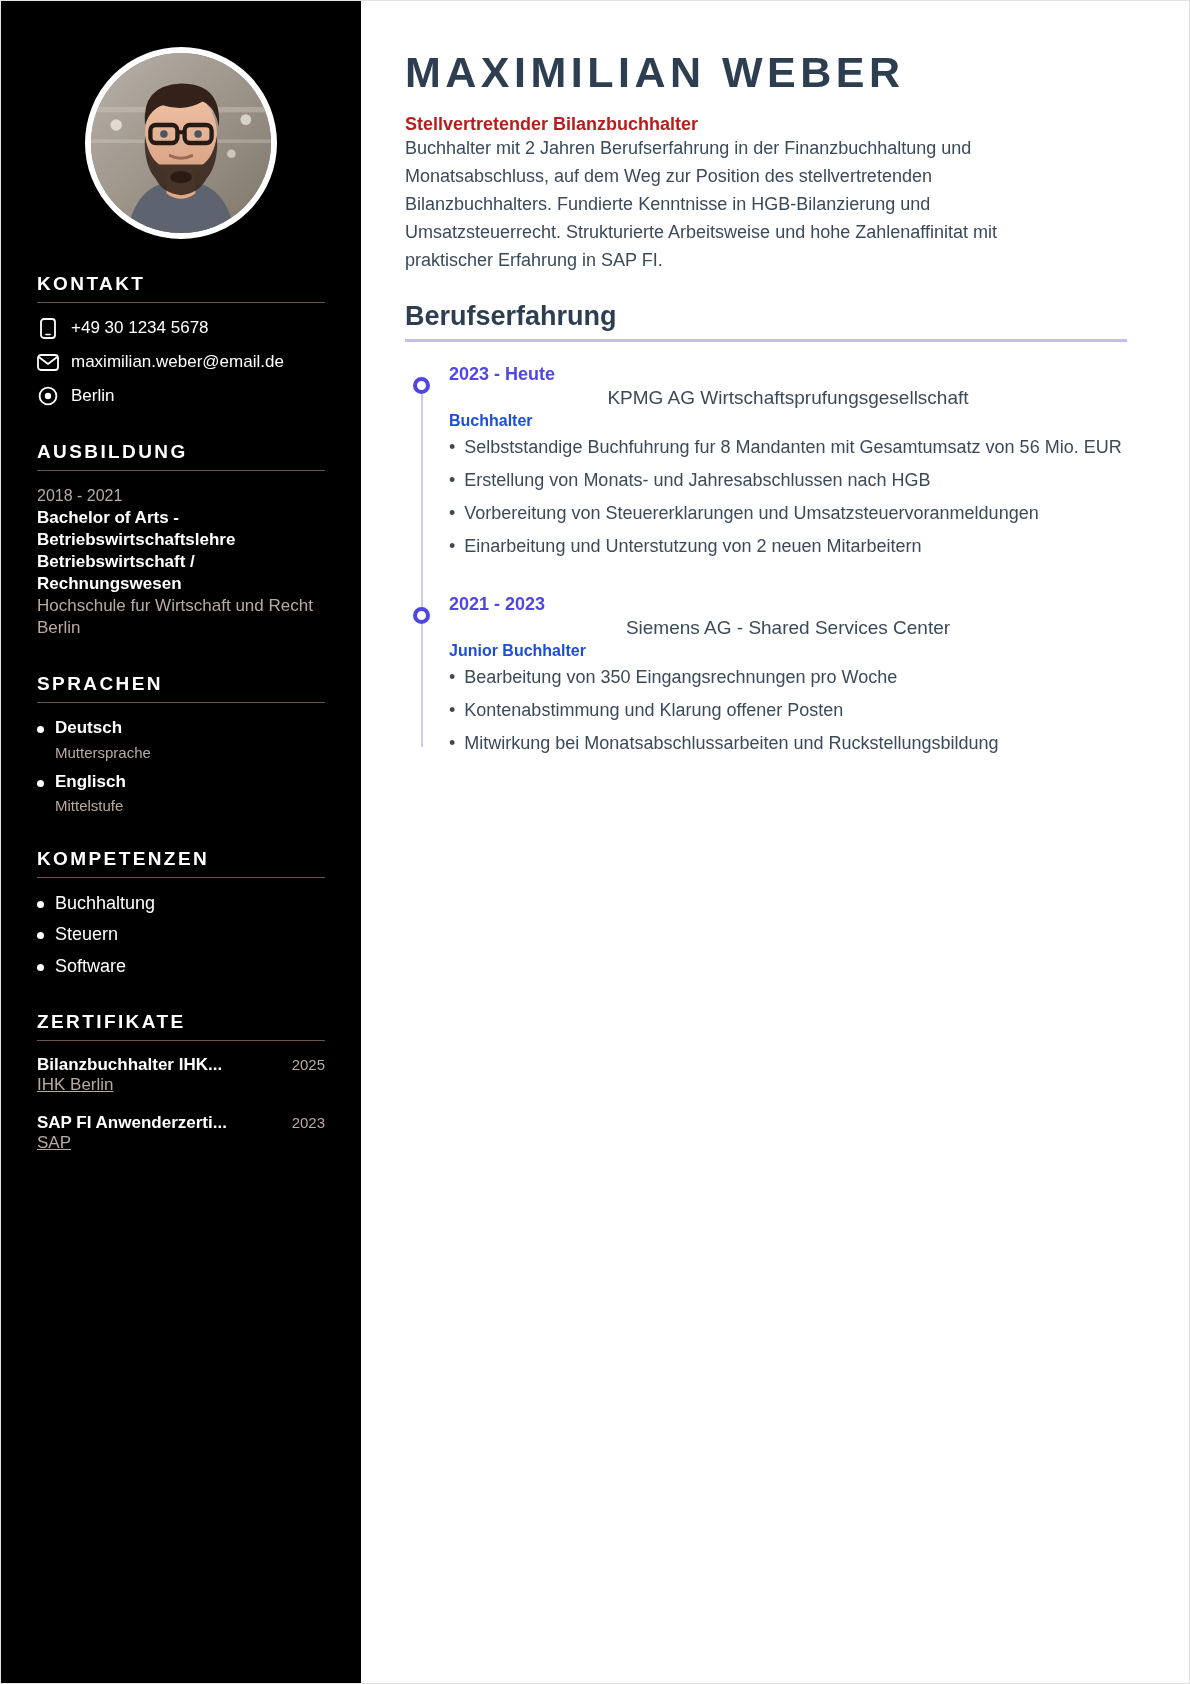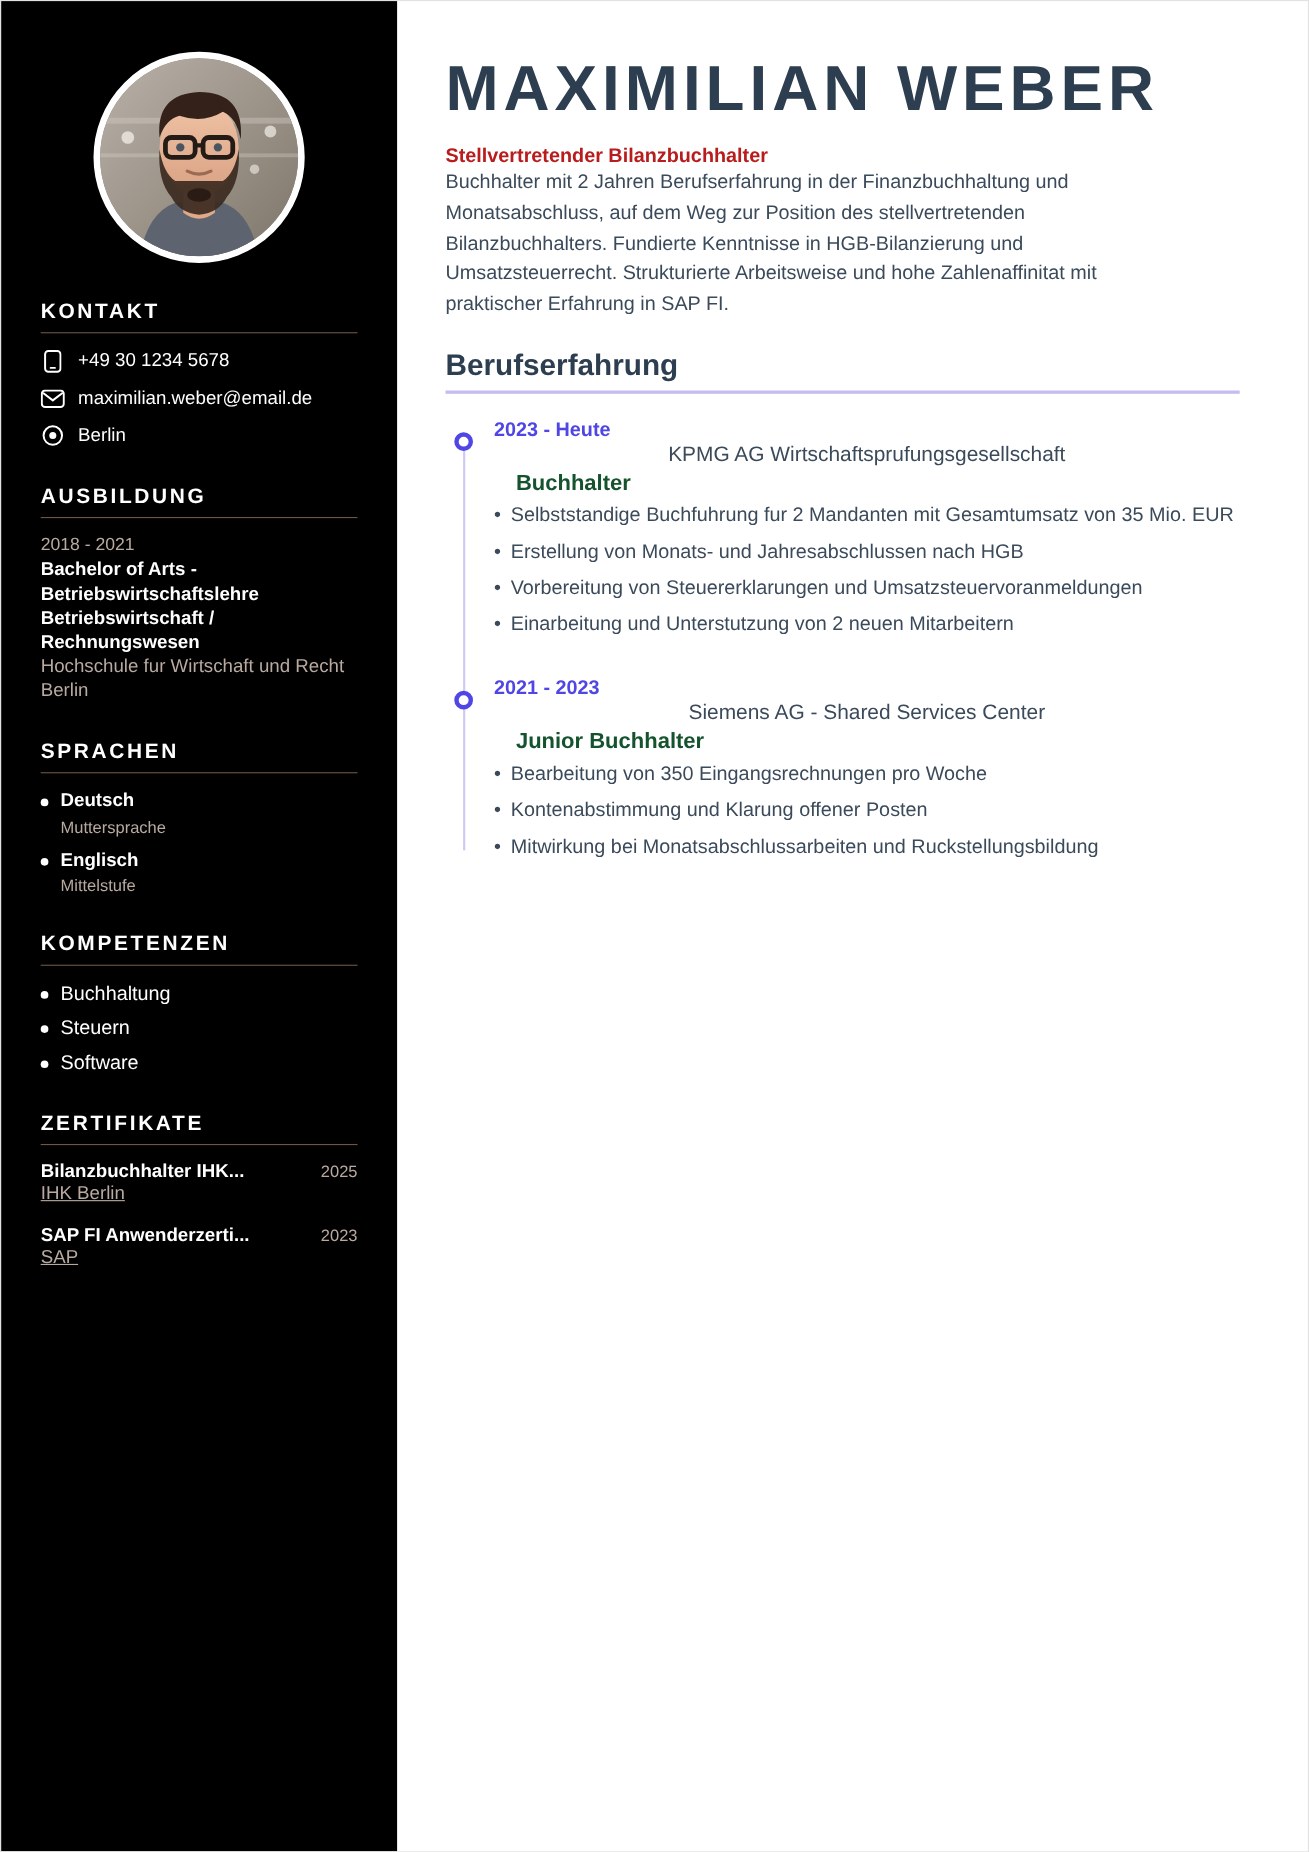--- a/index.html
+++ b/index.html
@@ -149,21 +149,21 @@
 
   
   .main {
     flex:1;
     padding:48px 62px 0 44px;
     position:relative;
   }
 
   .name {
     color:#2d3e50;
-    font-size:58px;
+    font-size:43px;
     font-weight:bold;
     letter-spacing:4.5px;
     line-height:1.1;
     margin-bottom:18px;
   }
   .job-title {
     color:#b91c1c;
     font-size:18px;
     font-weight:bold;
   }
@@ -214,25 +214,24 @@
     font-weight:bold;
     margin-bottom:2px;
   }
   .tl-company {
     color:#3b4a5a;
     font-size:19px;
     margin-bottom:3px;
     text-align:center;
   }
   .tl-role {
-    color:#14532d;
-    font-size:20px;
+    color:#1d4ed8;
+    font-size:16px;
     font-weight:bold;
     margin-bottom:4px;
-    margin-left:20px;
   }
   .tl-bullet {
     display:flex;
     align-items:flex-start;
     gap:9px;
     margin-bottom:6px;
   }
   .tl-bullet-dot {
     color:#3b4a5a;
     font-size:18px;
@@ -401,21 +400,21 @@
       <div class="tl-line"></div>
 
       <div class="tl-item">
         <span class="tl-marker"></span>
         <div class="tl-date">2023 - Heute</div>
         <div class="tl-company">KPMG AG Wirtschaftsprufungsgesellschaft</div>
         <div class="tl-role">Buchhalter</div>
 
         <div class="tl-bullet">
           <span class="tl-bullet-dot">•</span>
-          <span class="tl-bullet-text">Selbststandige Buchfuhrung fur 2 Mandanten mit Gesamtumsatz von 35 Mio. EUR</span>
+          <span class="tl-bullet-text">Selbststandige Buchfuhrung fur 8 Mandanten mit Gesamtumsatz von 56 Mio. EUR</span>
         </div>
         <div class="tl-bullet">
           <span class="tl-bullet-dot">•</span>
           <span class="tl-bullet-text">Erstellung von Monats- und Jahresabschlussen nach HGB</span>
         </div>
         <div class="tl-bullet">
           <span class="tl-bullet-dot">•</span>
           <span class="tl-bullet-text">Vorbereitung von Steuererklarungen und Umsatzsteuervoranmeldungen</span>
         </div>
         <div class="tl-bullet">

